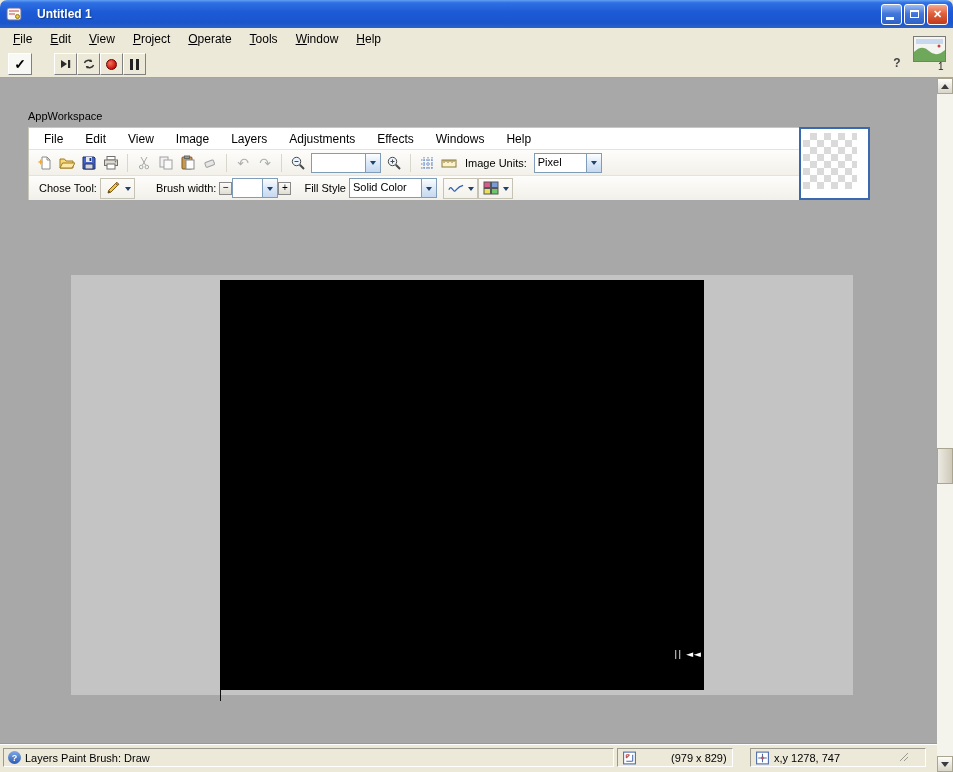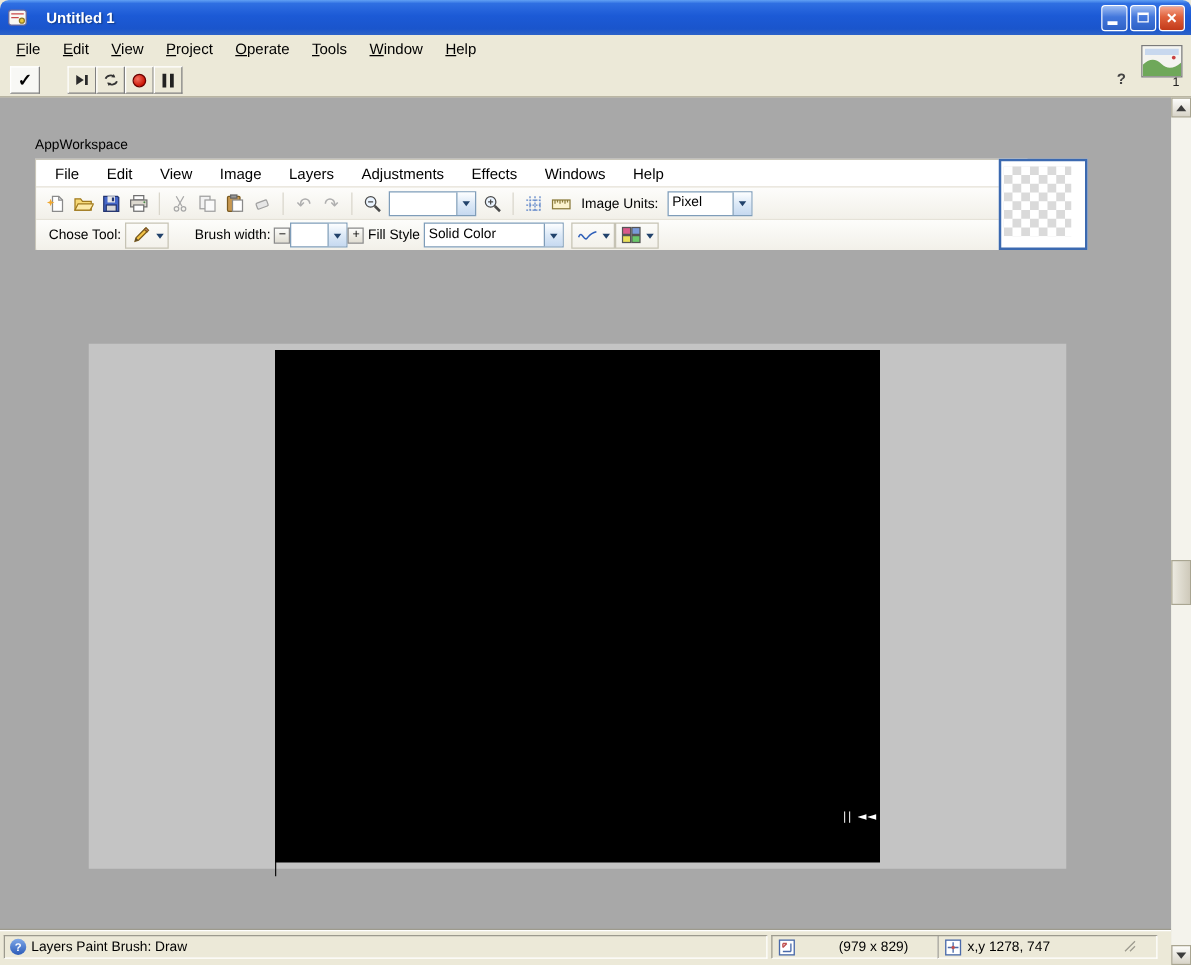--- a/index.html
+++ b/index.html
@@ -69,21 +69,21 @@
 
   .combo { display:inline-flex; align-items:stretch; height:20px; border:1px solid #7F9DB9;
     background:#fff; font-size:11px; }
   .combo .val { flex:1; padding:2px 3px 0 3px; overflow:hidden; white-space:nowrap; }
   .combo .arrow { width:15px; border-left:1px solid #7F9DB9;
     background: linear-gradient(#FDFEFF,#DCE9F7 50%,#C6D9F0);
     display:flex; align-items:center; justify-content:center; }
   .tri-down { width:0; height:0; border:3px solid transparent; border-top:4px solid #21426B; margin-top:4px; }
   .combo-zoom { width:70px; }
   .combo-units { width:68px; }
-  .combo-fill { width:112px; }
+  .combo-fill { width:88px; }
   .combo-brush { width:46px; }
 
   .dropbtn { display:inline-flex; align-items:center; gap:3px; padding:1px 3px; height:21px;
     border:1px solid #C6C3B4; background:transparent; }
   .small-btn { width:13px; height:13px; border:1px solid #8A8A8A;
     background: linear-gradient(#FCFCFA,#E0DDD2); font-size:10px; line-height:10px; text-align:center; }
   .overflow-chevron { position:absolute; right:5px; top:30px; width:11px; text-align:center; }
   .overflow-chevron .bar { display:block; width:7px; height:1px; background:#555; margin:0 auto 2px auto; }
   .overflow-chevron .tri { width:0; height:0; border:3px solid transparent; border-top:4px solid #555; margin:0 auto; }
 
@@ -100,21 +100,21 @@
   .media-marks { position:absolute; right:2px; bottom:31px; color:#fff; font-size:9px; letter-spacing:1px;
     font-family:"DejaVu Sans", sans-serif; }
 
   
   .statusbar { position:absolute; left:0; top:745px; width:937px; height:27px; background:#ECE9D8;
     box-shadow: 0 -1px 0 #FFFFFF, 0 -2px 0 #9D9A8D; }
   .sb-sec { position:absolute; top:3px; height:19px; border:1px solid;
     border-color:#9C9A8E #FFFFFF #FFFFFF #9C9A8E; display:flex; align-items:center; gap:4px;
     padding:0 4px; font-size:11px; white-space:nowrap; overflow:hidden; }
   .sb1 { left:3px;  width:611px; }
-  .sb2 { left:617px; width:134px;gap:34px; }
+  .sb2 { left:617px; width:116px;gap:34px; }
   .sb3 { left:750px; width:176px; }
   .sb-help { width:13px; height:13px; border-radius:50%; flex:0 0 13px;
     background: linear-gradient(#7FA8E8,#2B5BB8); color:#fff; font-size:9px; font-weight:bold;
     display:flex; align-items:center; justify-content:center; }
   .sb-grip { position:absolute; left:899px; top:6px; }
 
   
   .scrollbar { position:absolute; right:0; top:78px; width:16px; height:694px; background:#F4F3EC; }
   .sb-btn { position:absolute; left:0; width:16px; height:16px; border:1px solid #A9A591;
     background: linear-gradient(#FDFDFB,#D8D4C8); display:flex; align-items:center; justify-content:center; }
@@ -334,21 +334,21 @@
         </span>
         <span class="tb-label" style="margin-left:18px;text-align:center;">Brush width:</span>
         <span class="small-btn">−</span>
         <span class="combo combo-brush">
           <span class="val"></span>
           <span class="arrow">
               <span class="tri-down"></span>
             </span>
         </span>
         <span class="small-btn">+</span>
-        <span class="tb-label" style="">Fill Style</span>
+        <span class="tb-label" style="margin-left:10px;">Fill Style</span>
         <span class="combo combo-fill">
           <span class="val">Solid Color</span>
           <span class="arrow">
               <span class="tri-down"></span>
             </span>
         </span>
         <span class="dropbtn" style="margin-left:6px;">
           <span class="ti">
               <svg viewBox="0 0 18 12" width="17" height="11">
                 <path d="M1 8c2.5-7 5 4 7.5 1S12 4 17 3" fill="none" stroke="#2F5FB8" stroke-width="1.4"></path>

